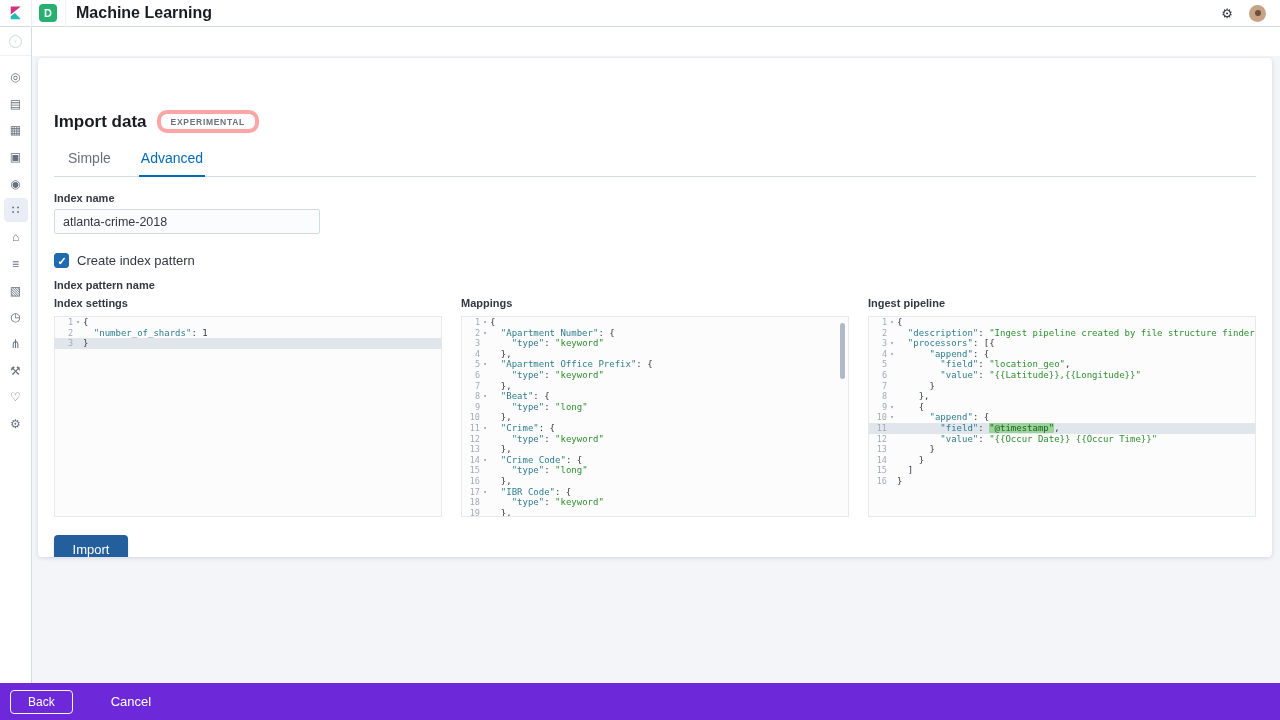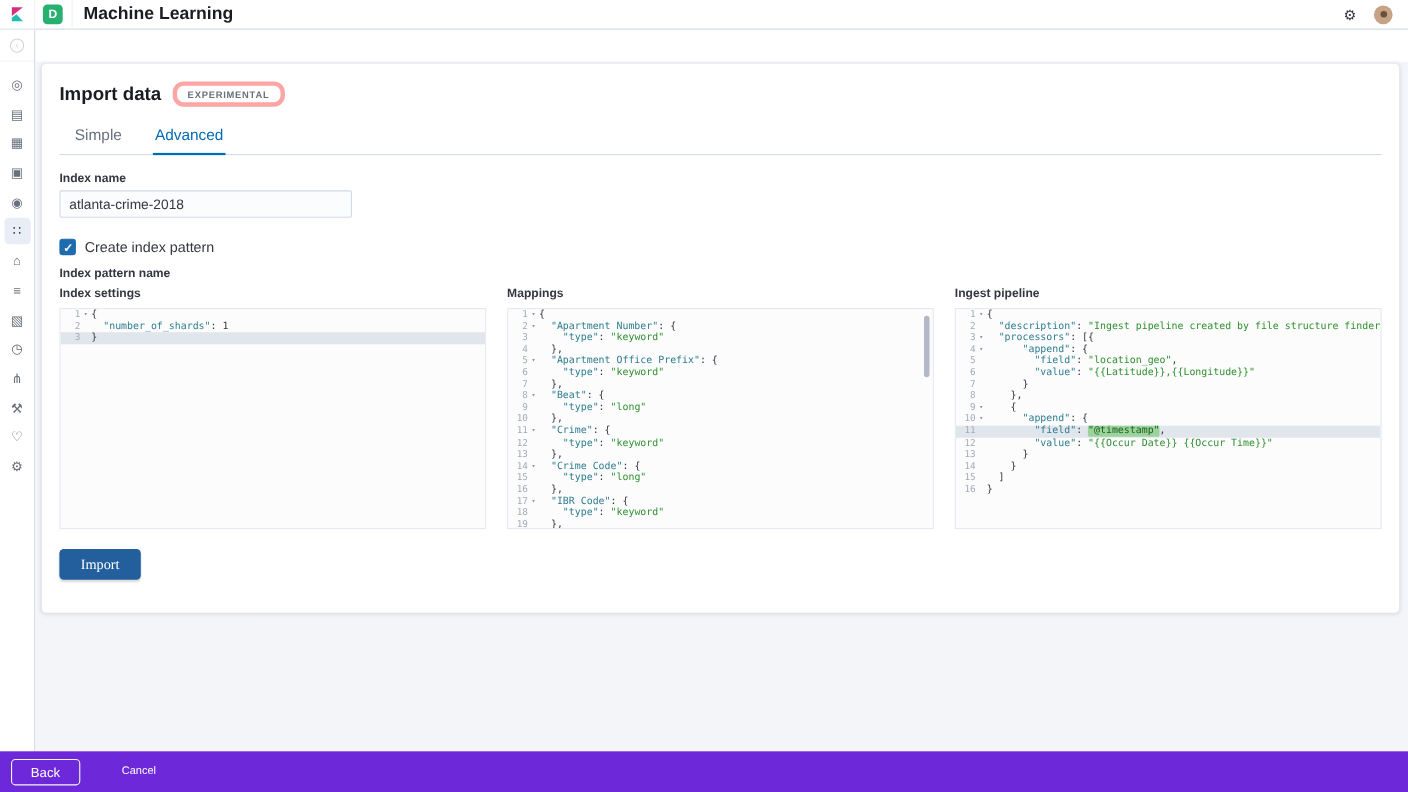--- a/index.html
+++ b/index.html
@@ -36,21 +36,21 @@
   
   .tabbar { position:absolute; top:27px; left:32px; right:0; height:29px; background:#f5f7fa;
             border-bottom:1px solid #e3e6ef; display:flex; align-items:stretch; padding-left:5px; }
   .nav-tab { display:flex; align-items:center; padding:0 8px; font-size:13.5px; font-weight:500;
              color:#343741; cursor:pointer; border-bottom:2px solid transparent; }
   .nav-tab.active { color:#006bb4; border-bottom-color:#006bb4; }
   
   .main { position:absolute; top:56px; left:32px; right:0; bottom:37px; background:#f4f5f9; }
   .card { position:absolute; top:2px; left:6px; right:8px; height:499px; background:#fff;
           border-radius:4px; box-shadow:0 1px 4px rgba(70,80,100,.18); padding:16px; overflow:hidden; }
-  .page-title-row { display:flex; align-items:center; gap:10px; }
+  .page-title-row { display:flex; align-items:center; gap:10px;margin-top:36px; }
   .page-title { font-size:17px; font-weight:bold; color:#1a1c21; }
   .exp-badge { border:4px solid #fca5a5; border-radius:10px; background:#fff; color:#69707d;
                font-size:8.5px; font-weight:bold; letter-spacing:.7px; padding:3px 10px 2px; }
   .subtabs { display:flex; gap:26px; margin-top:8px; border-bottom:1px solid #d3dae6; padding-left:12px; }
   .subtab { font-size:14px; padding:9px 2px; color:#69707d; cursor:pointer; border-bottom:2px solid transparent;
             margin-bottom:-1px; }
   .subtab.active { color:#006bb4; border-bottom-color:#006bb4; }
   .fld-label { font-size:11px; font-weight:bold; color:#343741; margin-top:15px; }
   .txt-input { width:266px; height:25px; margin-top:5px; border:1px solid #d3dae6; border-radius:2px;
                background:#fbfcfd; font-size:12.5px; color:#343741; padding:0 8px;
@@ -73,28 +73,28 @@
   .code { white-space:pre; color:#343741; }
   .sd { color:#343741; }
   .sk { color:#2e7d8d; }
   .ss { color:#2f8f2f; }
   .sn { color:#31363c; }
   .sm { color:#1c5e20; background:#9bd49b; border-radius:1px; }
   .vscroll { position:absolute; right:3px; top:6px; width:5px; height:56px; background:#9aa2b1;
              border-radius:3px; opacity:.75; }
   
   .import-btn { margin-top:18px; width:74px; height:28px; background:#235f9d; color:#fff; border:none;
-                border-radius:4px; font-size:13px; font-family:Liberation Serif, serif; cursor:pointer;
+                border-radius:4px; font-size:13px; font-family:Liberation Sans, sans-serif; cursor:pointer;
                 box-shadow:0 2px 2px rgba(0,0,0,.15); }
   
   .footer { position:absolute; bottom:0; left:0; right:0; height:37px; background:#6d28d9;
             display:flex; align-items:center; padding-left:10px; }
   .back-btn { border:1px solid #f5f7fa; background:transparent; color:#fff; font-size:12px;
               padding:4px 17px; border-radius:4px; font-family:"Liberation Sans",sans-serif; cursor:pointer; }
-  .cancel-btn { color:#fff; font-size:10px; margin-left:38px; cursor:pointer; }
+  .cancel-btn { color:#fff; font-size:13px; margin-left:38px; cursor:pointer; }
 </style>
 </head>
 <body>
 
 <div id="app">
 
   <div class="header">
     <div class="logo-box">
       <svg width="17" height="17" viewBox="0 0 32 32">
         <path d="M7 3 L26 3 L7 18 Z" fill="#d5307f"></path>

